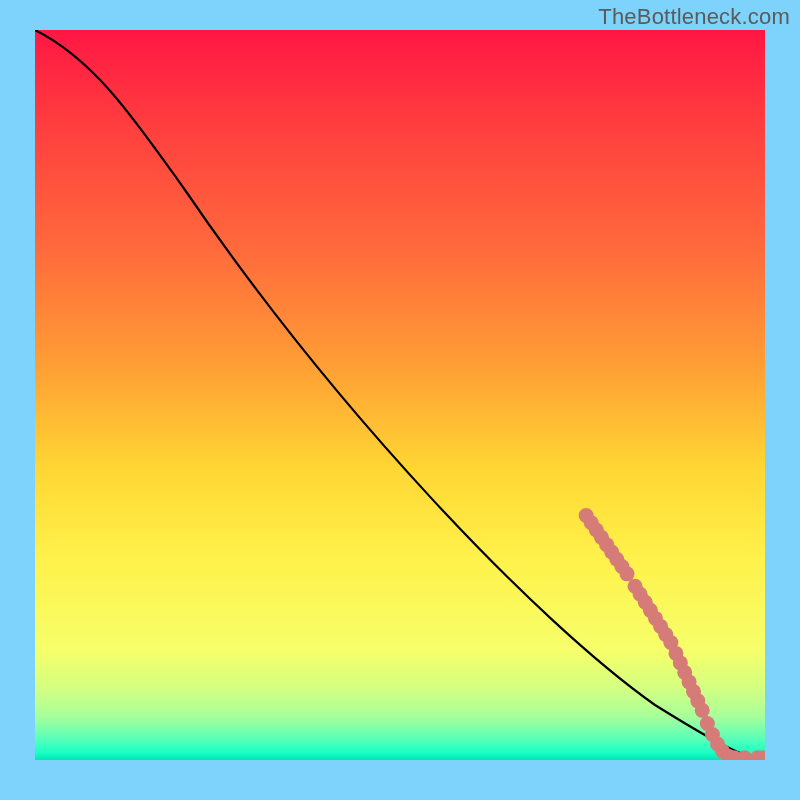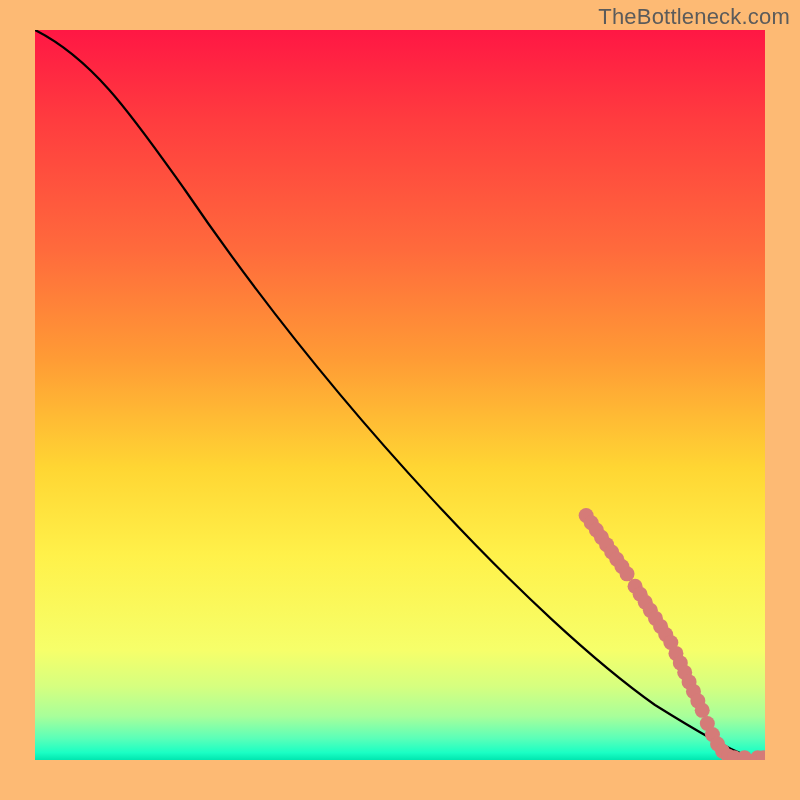--- a/index.html
+++ b/index.html
@@ -8,21 +8,21 @@
     width: 800px;
     height: 800px;
     background: #000;
     font-family: Arial, Helvetica, sans-serif;
     overflow: hidden;
   }
   .frame {
     position: relative;
     width: 800px;
     height: 800px;
-    background: #fdba74;
+    background: #7dd3fc;
   }
   .watermark {
     position: absolute;
     top: 4px;
     right: 10px;
     color: #5b5b5b;
     font-size: 22px;
     font-weight: 500;
     letter-spacing: 0.2px;
     z-index: 5;

